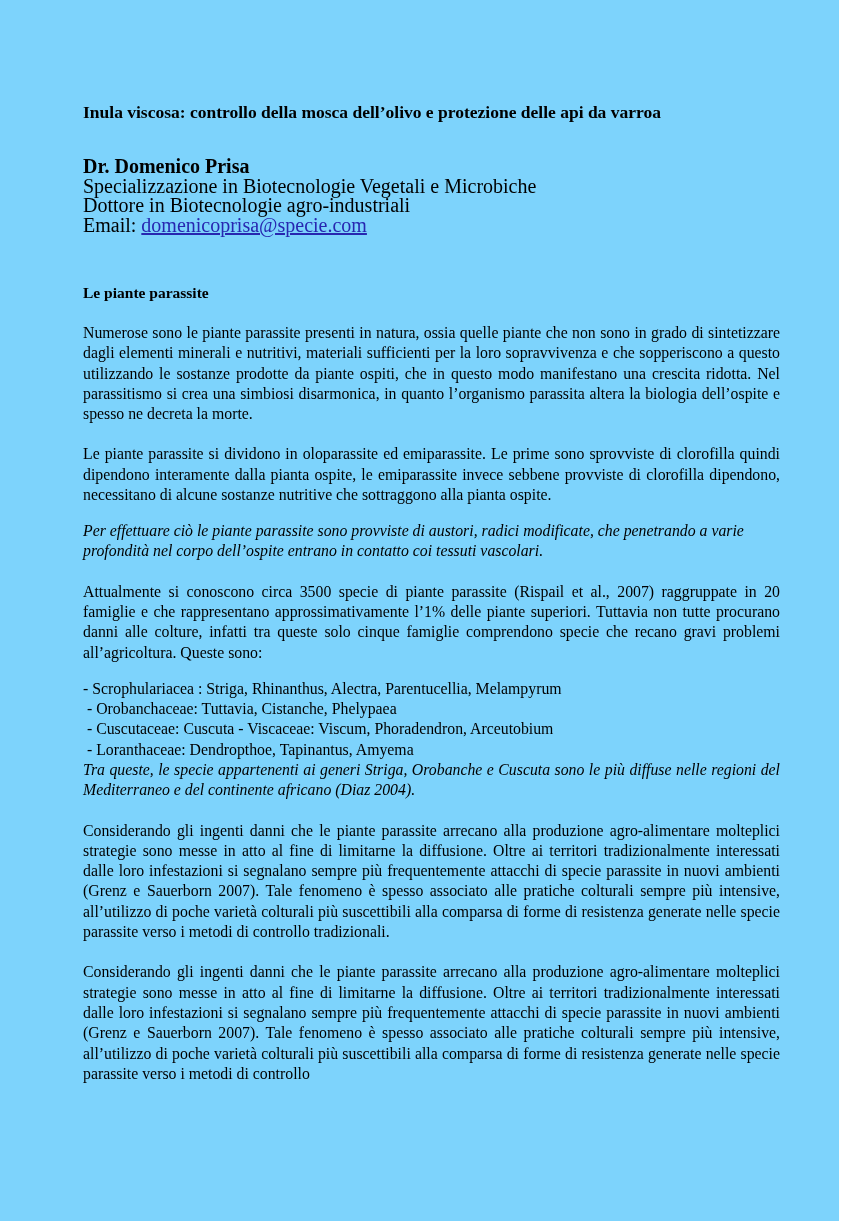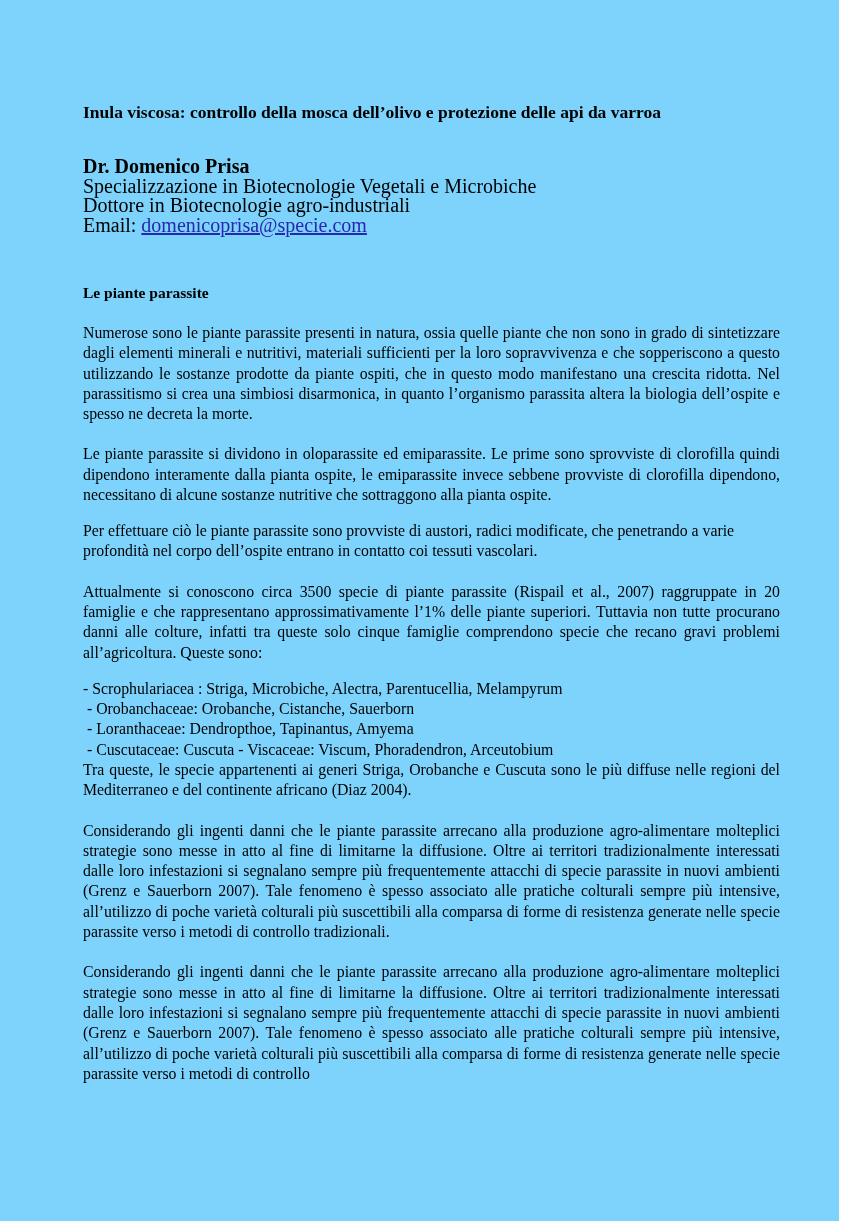--- a/index.html
+++ b/index.html
@@ -74,20 +74,21 @@
   .para {
     margin-top: 20px;
     font-size: 15.8px;
     line-height: 20.3px;
     text-align: justify;
     text-justify: inter-word;
     hyphens: none;
   }
   .para.tight {
     margin-top: 0;
+    font-style: italic;
   }
   .para.left {
     text-align: left;
   }
   .list-line {
     font-size: 15.8px;
     line-height: 20.3px;
     text-align: left;
     white-space: pre-wrap;
     margin-top: 0;
@@ -119,24 +120,24 @@
 
     <p class="para">Numerose sono le piante parassite presenti in natura, ossia quelle piante che non sono in grado di sintetizzare dagli elementi minerali e nutritivi, materiali sufficienti per la loro sopravvivenza e che sopperiscono a questo utilizzando le sostanze prodotte da piante ospiti, che in questo modo manifestano una crescita ridotta. Nel parassitismo si crea una simbiosi disarmonica, in quanto l’organismo parassita altera la biologia dell’ospite e spesso ne decreta la morte.</p>
 
     <p class="para">Le piante parassite si dividono in oloparassite ed emiparassite. Le prime sono sprovviste di clorofilla quindi dipendono interamente dalla pianta ospite, le emiparassite invece sebbene provviste di clorofilla dipendono, necessitano di alcune sostanze nutritive che sottraggono alla pianta ospite.</p>
 
     <p class="para tight left">Per effettuare ciò le piante parassite sono provviste di austori, radici modificate, che penetrando a varie profondità nel corpo dell’ospite entrano in contatto coi tessuti vascolari.</p>
 
     <p class="para">Attualmente si conoscono circa 3500 specie di piante parassite (Rispail et al., 2007) raggruppate in 20 famiglie e che rappresentano approssimativamente l’1% delle piante superiori. Tuttavia non tutte procurano danni alle colture, infatti tra queste solo cinque famiglie comprendono specie che recano gravi problemi all’agricoltura. Queste sono:</p>
 
     <div>
-      <div class="list-line">- Scrophulariacea : Striga, Microbiche, Alectra, Parentucellia, Melampyrum</div>
-      <div class="list-line"> - Orobanchaceae: Orobanche, Cistanche, Sauerborn</div>
+      <div class="list-line">- Scrophulariacea : Striga, Rhinanthus, Alectra, Parentucellia, Melampyrum</div>
+      <div class="list-line"> - Orobanchaceae: Tuttavia, Cistanche, Phelypaea</div>
+      <div class="list-line"> - Cuscutaceae: Cuscuta - Viscaceae: Viscum, Phoradendron, Arceutobium</div>
       <div class="list-line"> - Loranthaceae: Dendropthoe, Tapinantus, Amyema</div>
-      <div class="list-line"> - Cuscutaceae: Cuscuta - Viscaceae: Viscum, Phoradendron, Arceutobium</div>
     </div>
 
     <p class="para tight">Tra queste, le specie appartenenti ai generi Striga, Orobanche e Cuscuta sono le più diffuse nelle regioni del Mediterraneo e del continente africano (Diaz 2004).</p>
 
     <p class="para">Considerando gli ingenti danni che le piante parassite arrecano alla produzione agro-alimentare molteplici strategie sono messe in atto al fine di limitarne la diffusione. Oltre ai territori tradizionalmente interessati dalle loro infestazioni si segnalano sempre più frequentemente attacchi di specie parassite in nuovi ambienti (Grenz e Sauerborn 2007). Tale fenomeno è spesso associato alle pratiche colturali sempre più intensive, all’utilizzo di poche varietà colturali più suscettibili alla comparsa di forme di resistenza generate nelle specie parassite verso i metodi di controllo tradizionali.</p>
 
     <p class="para-last">Considerando gli ingenti danni che le piante parassite arrecano alla produzione agro-alimentare molteplici strategie sono messe in atto al fine di limitarne la diffusione. Oltre ai territori tradizionalmente interessati dalle loro infestazioni si segnalano sempre più frequentemente attacchi di specie parassite in nuovi ambienti (Grenz e Sauerborn 2007). Tale fenomeno è spesso associato alle pratiche colturali sempre più intensive, all’utilizzo di poche varietà colturali più suscettibili alla comparsa di forme di resistenza generate nelle specie parassite verso i metodi di controllo</p>
 
   </div>
 </div>

